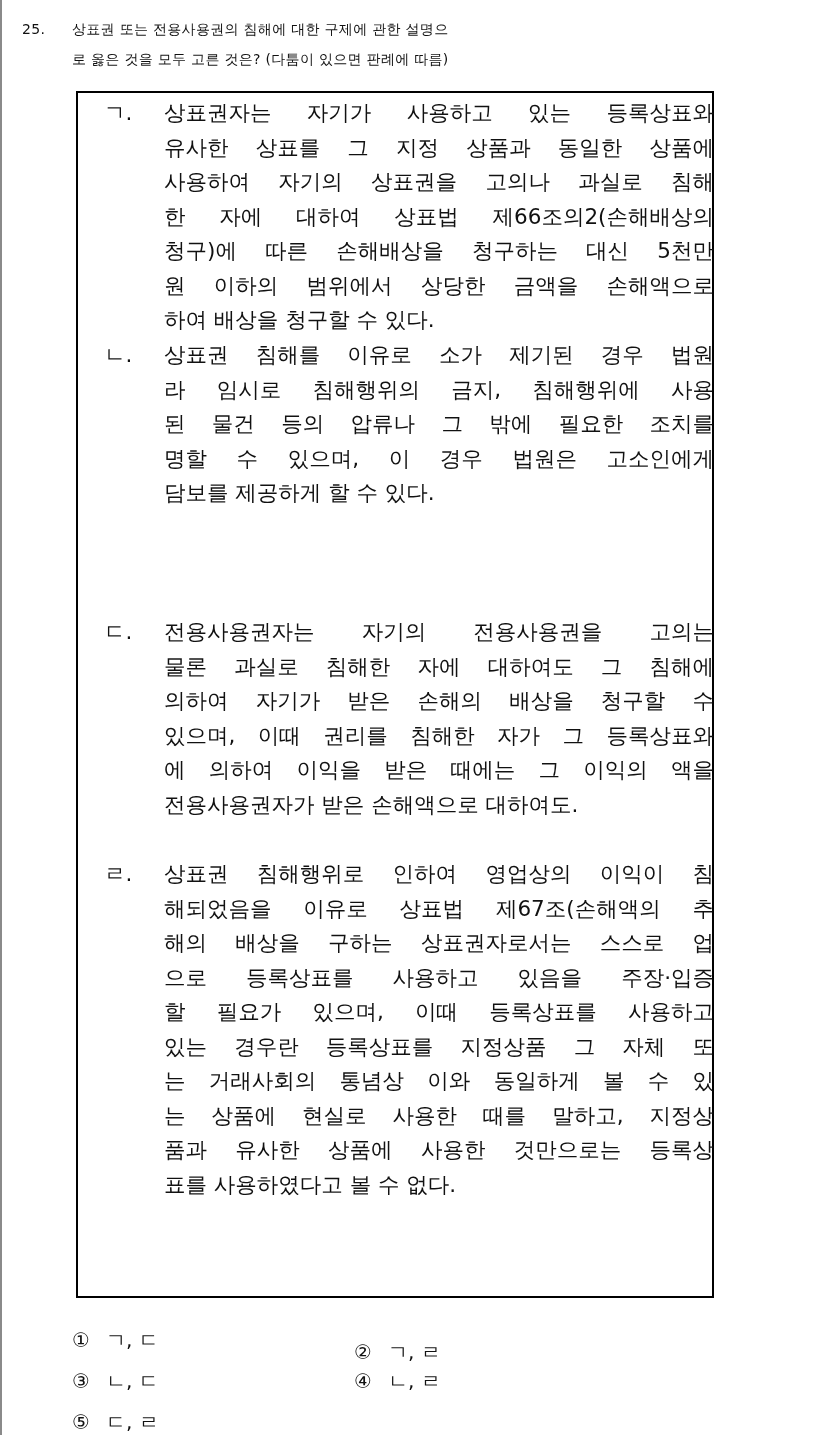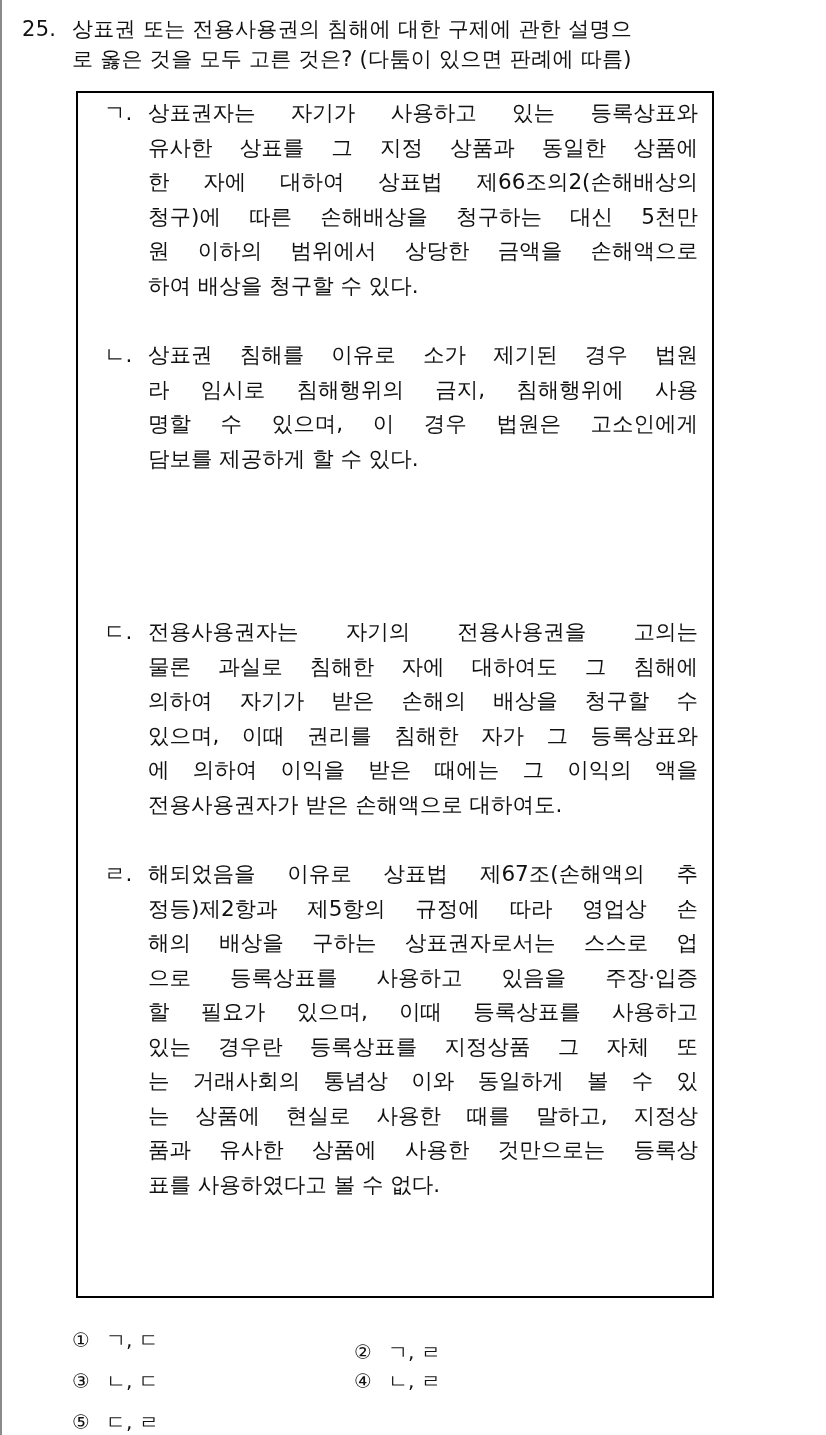--- a/index.html
+++ b/index.html
@@ -1,31 +1,31 @@
 <!DOCTYPE html>
 <html><head>
 <meta charset="utf-8">
 <style>
   html, body { margin: 0; padding: 0; background: #ffffff; }
   body {
     width: 826px; height: 1435px; position: relative; overflow: hidden;
     font-family: "DejaVu Sans", sans-serif; color: #111;
   }
   .left-rule { position: absolute; left: 0; top: 0; width: 2px; height: 1435px; background: #8a8a8a; }
-  .question { position: absolute; left: 22px; top: 14px; width: 770px; font-size: 21px; line-height: 30px; }
+  .question { position: absolute; left: 22px; top: 14px; width: 770px; font-size: 14px; line-height: 30px; }
   .q-line { white-space: nowrap; letter-spacing: 0.3px; }
   .q-num { display: inline-block; width: 50px; }
   .q-indent { display: inline-block; width: 50px; }
   .box {
     position: absolute; left: 76px; top: 91px; width: 638px; height: 1207px;
     border: 2px solid #000; box-sizing: border-box;
   }
   .item { position: absolute; left: 26px; width: 600px; font-size: 21.5px; line-height: 34.5px; }
   .item-marker { position: absolute; left: 0; top: 0; width: 40px; }
-  .item-body { margin-left: 44px; width: 550px; text-align: justify; text-align-last: left; }
+  .item-body { margin-left: 60px; width: 550px; text-align: justify; text-align-last: left; }
   .item-line { display: block; white-space: nowrap; text-align-last: justify; text-align: justify; }
   .item-line.last { text-align-last: left; }
   .choices { position: absolute; left: 72px; top: 1320px; font-size: 20px; line-height: 40px; }
   .choice { position: absolute; white-space: nowrap; }
   .choice-num { display: inline-block; width: 34px; }
 </style>
 </head>
 <body>
 
 <div class="left-rule"></div>
@@ -35,54 +35,56 @@
   <div class="q-line"><span class="q-indent"></span><span>로 옳은 것을 모두 고른 것은? (다툼이 있으면 판례에 따름)</span></div>
 </div>
 
 <div class="box">
 
   <div class="item" style="top:3px">
     <span class="item-marker">ㄱ.</span>
     <div class="item-body">
       <span class="item-line">상표권자는 자기가 사용하고 있는 등록상표와</span>
       <span class="item-line">유사한 상표를 그 지정 상품과 동일한 상품에</span>
+      <span class="item-line">사용하여 자기의 상표권을 고의나 과실로 침해</span>
       <span class="item-line">한 자에 대하여 상표법 제66조의2(손해배상의</span>
       <span class="item-line">청구)에 따른 손해배상을 청구하는 대신 5천만</span>
       <span class="item-line">원 이하의 범위에서 상당한 금액을 손해액으로</span>
       <span class="item-line last">하여 배상을 청구할 수 있다.</span>
     </div>
   </div>
 
   <div class="item" style="top:245px">
     <span class="item-marker">ㄴ.</span>
     <div class="item-body">
       <span class="item-line">상표권 침해를 이유로 소가 제기된 경우 법원</span>
       <span class="item-line">라 임시로 침해행위의 금지, 침해행위에 사용</span>
+      <span class="item-line">된 물건 등의 압류나 그 밖에 필요한 조치를</span>
       <span class="item-line">명할 수 있으며, 이 경우 법원은 고소인에게</span>
       <span class="item-line last">담보를 제공하게 할 수 있다.</span>
     </div>
   </div>
 
   <div class="item" style="top:522px">
     <span class="item-marker">ㄷ.</span>
     <div class="item-body">
       <span class="item-line">전용사용권자는 자기의 전용사용권을 고의는</span>
       <span class="item-line">물론 과실로 침해한 자에 대하여도 그 침해에</span>
       <span class="item-line">의하여 자기가 받은 손해의 배상을 청구할 수</span>
       <span class="item-line">있으며, 이때 권리를 침해한 자가 그 등록상표와</span>
       <span class="item-line">에 의하여 이익을 받은 때에는 그 이익의 액을</span>
       <span class="item-line last">전용사용권자가 받은 손해액으로 대하여도.</span>
     </div>
   </div>
 
   <div class="item" style="top:764px">
     <span class="item-marker">ㄹ.</span>
     <div class="item-body">
+      <span class="item-line">상표권 침해행위로 인하여 영업상의 이익이 침</span>
       <span class="item-line">해되었음을 이유로 상표법 제67조(손해액의 추</span>
-      <span class="item-line">정등)제2항과 제5항의 규정에 따라 영업상 손</span>
       <span class="item-line">해의 배상을 구하는 상표권자로서는 스스로 업</span>
       <span class="item-line">으로 등록상표를 사용하고 있음을 주장·입증</span>
       <span class="item-line">할 필요가 있으며, 이때 등록상표를 사용하고</span>
       <span class="item-line">있는 경우란 등록상표를 지정상품 그 자체 또</span>
       <span class="item-line">는 거래사회의 통념상 이와 동일하게 볼 수 있</span>
       <span class="item-line">는 상품에 현실로 사용한 때를 말하고, 지정상</span>
       <span class="item-line">품과 유사한 상품에 사용한 것만으로는 등록상</span>
       <span class="item-line last">표를 사용하였다고 볼 수 없다.</span>
     </div>
   </div>

